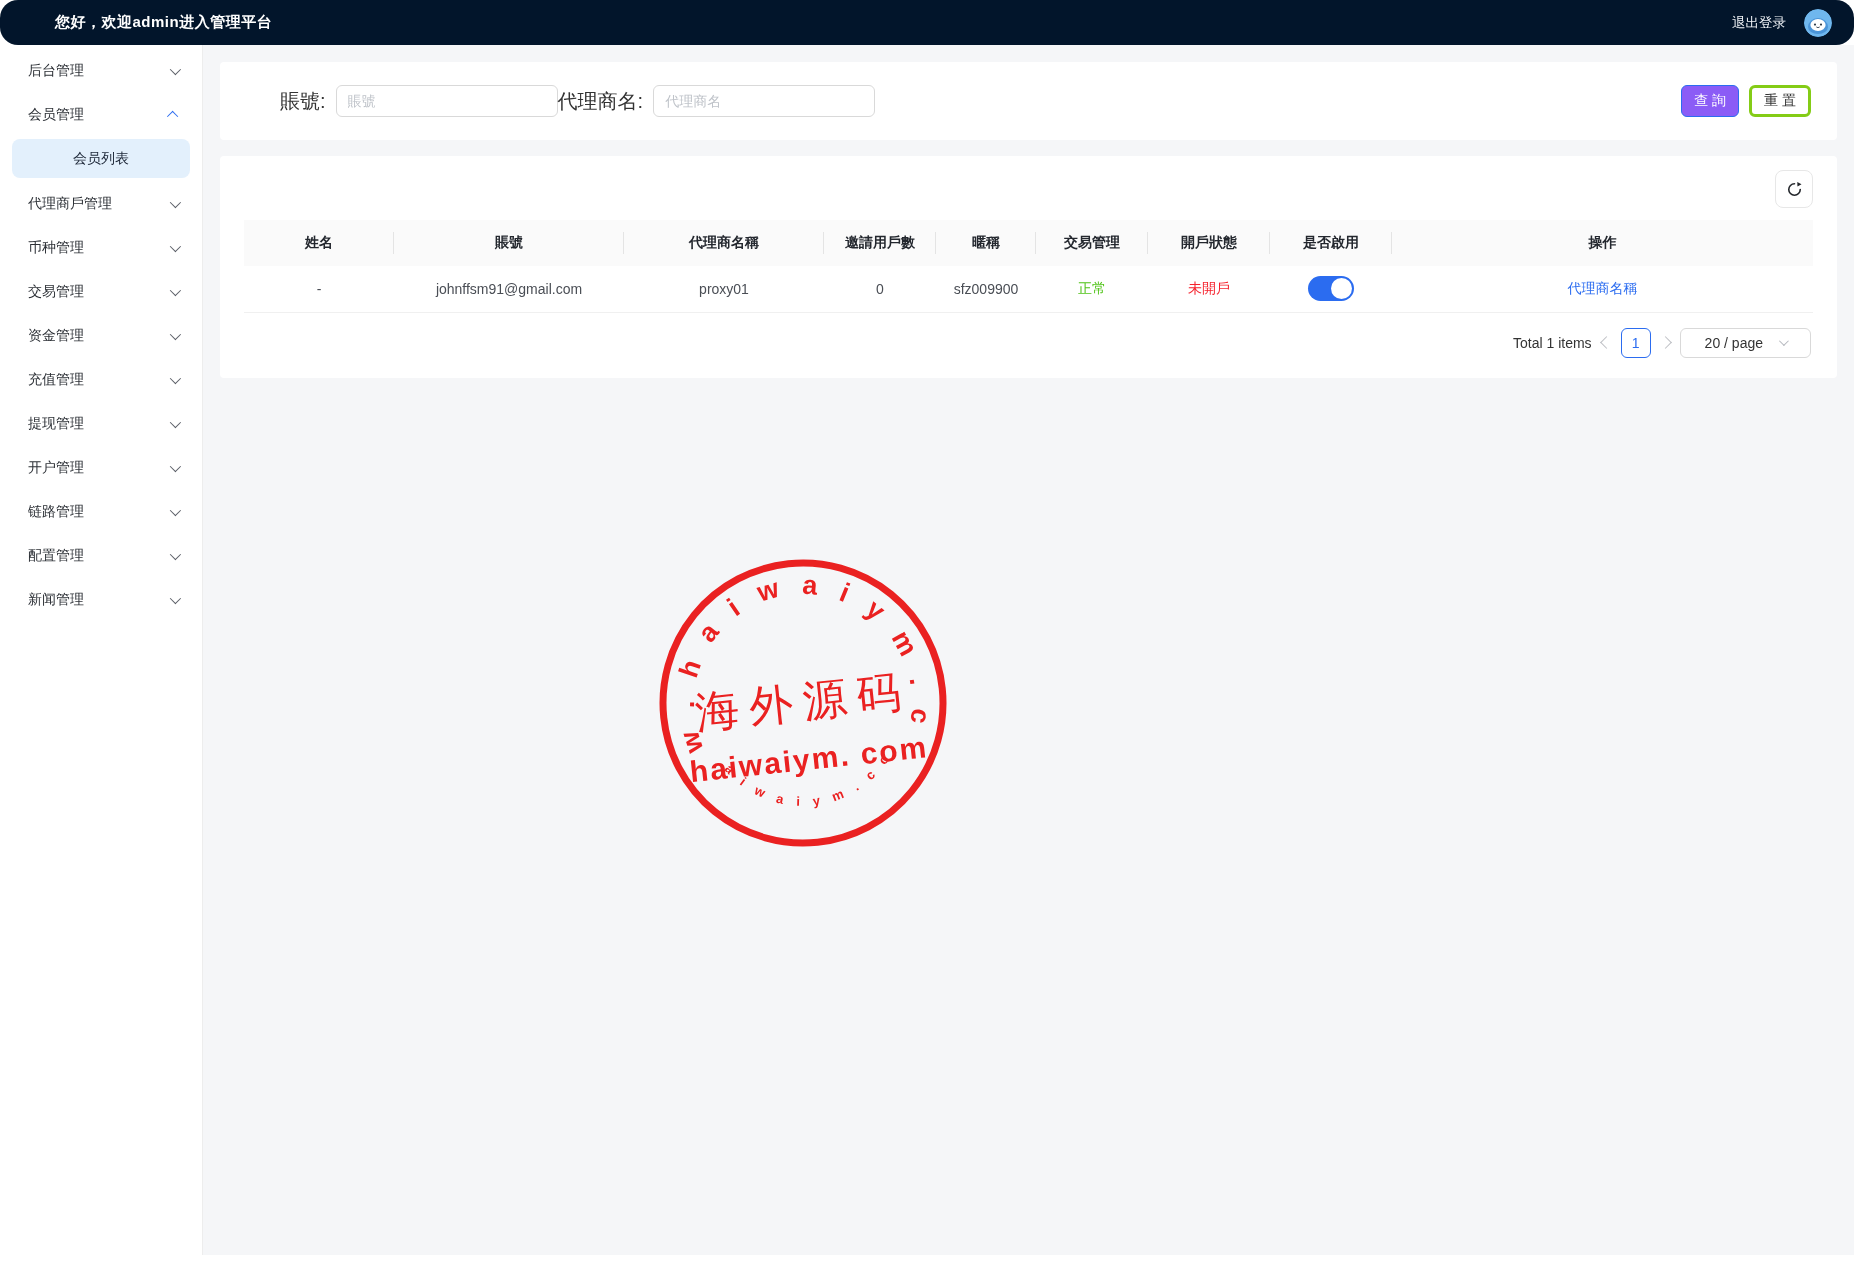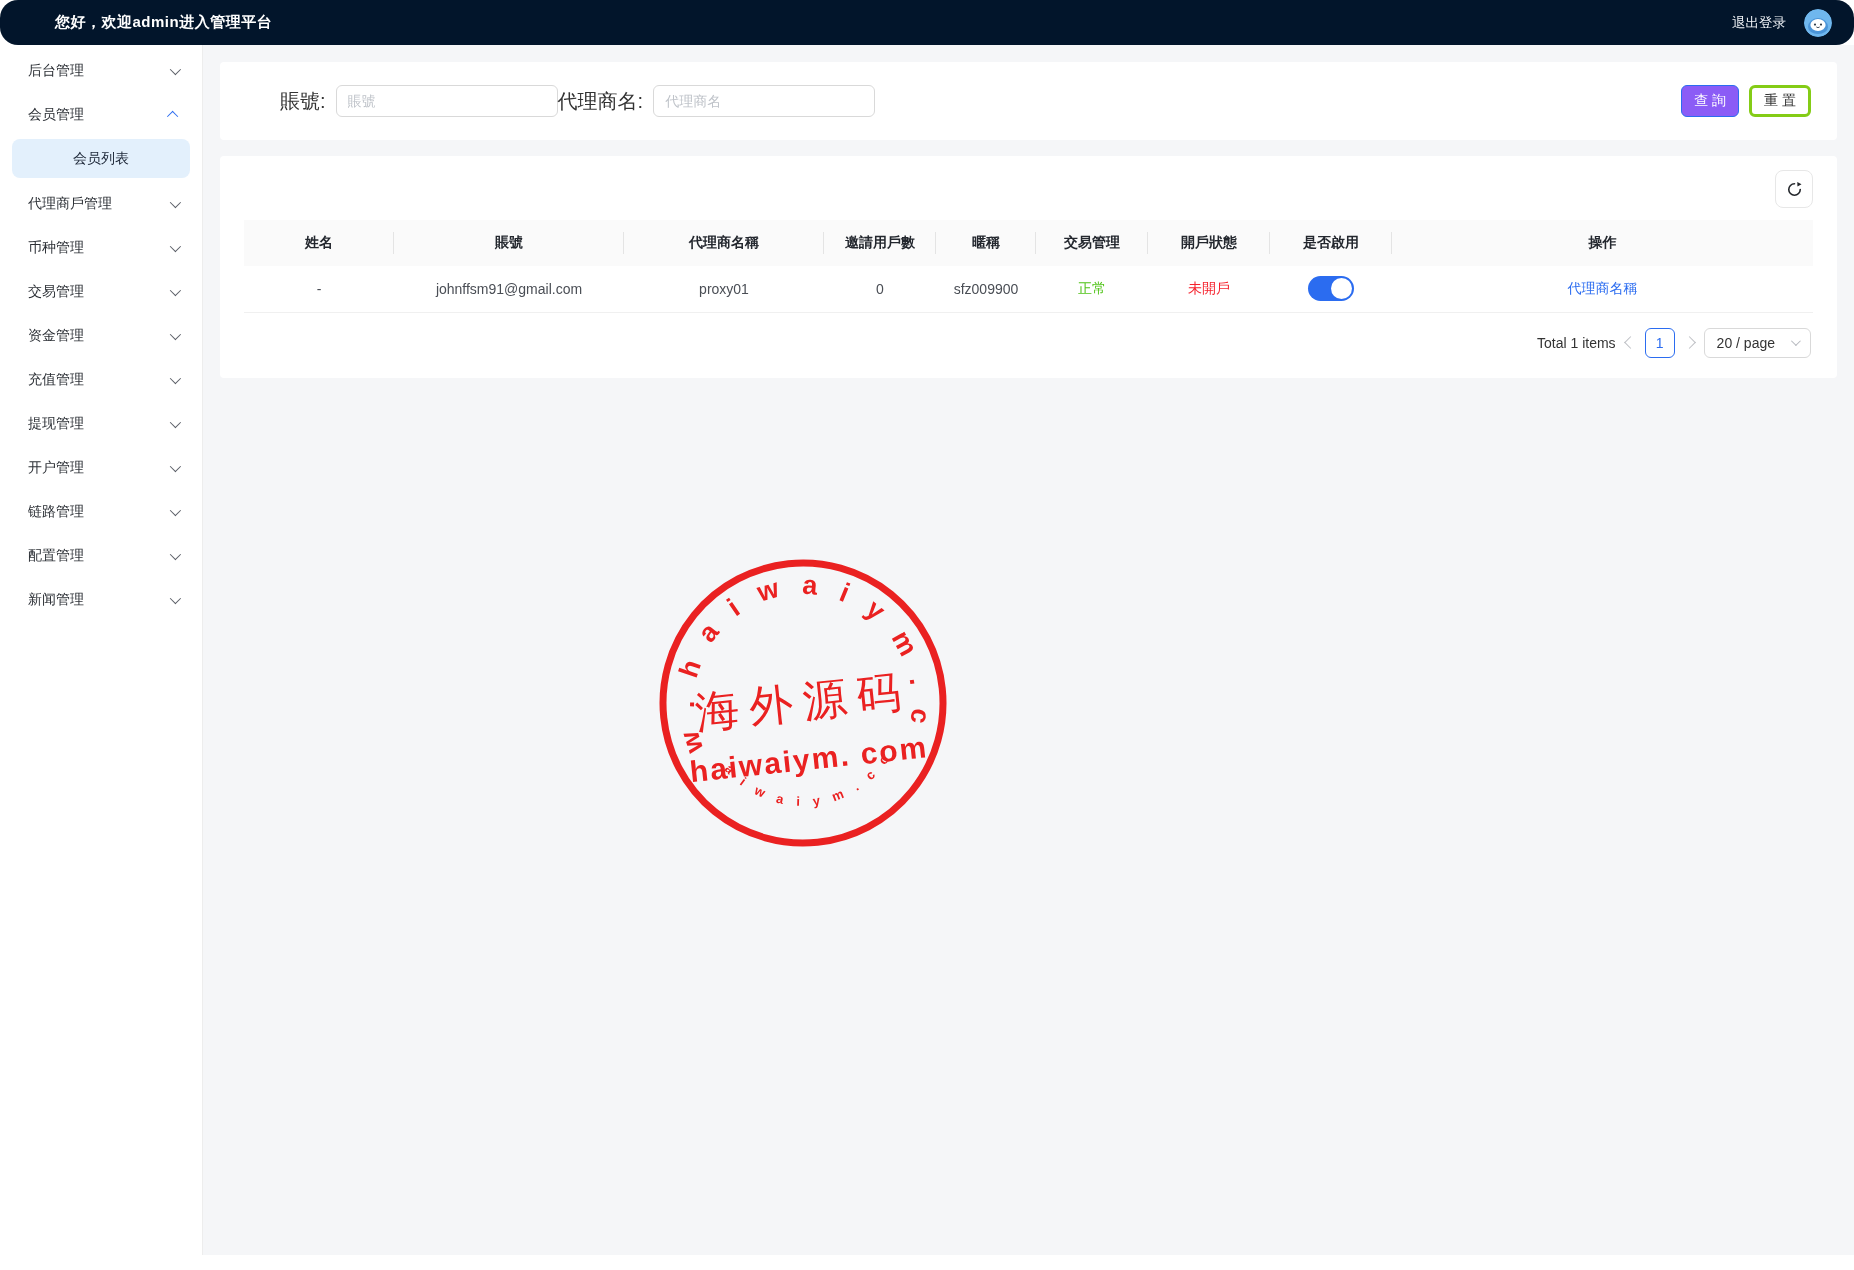--- a/index.html
+++ b/index.html
@@ -69,21 +69,21 @@
     border-radius:50%; background:#fff; }
 
   .pagination { display:flex; justify-content:flex-end; align-items:center; gap:10px;
     padding:15px 2px 12px; font-size:14px; color:#333; }
   .pg-arrow { width:9px; height:9px; border-right:1.6px solid #bdbfc4; border-bottom:1.6px solid #bdbfc4; cursor:pointer; }
   .pg-prev { transform:rotate(135deg); }
   .pg-next { transform:rotate(-45deg); }
   .pg-current { min-width:30px; height:30px; border:1px solid #2b6cf0; border-radius:6px;
     color:#2b6cf0; display:flex; align-items:center; justify-content:center; background:#fff; cursor:pointer; }
   .pg-size { height:30px; border:1px solid #d9d9d9; border-radius:6px; background:#fff;
-    padding:0 12px; display:flex; align-items:center; gap:16px; color:#333; cursor:pointer; }
+    padding:0 24px; display:flex; align-items:center; gap:16px; color:#333; cursor:pointer; }
   .pg-size .chev-sm { width:7px; height:7px; border-right:1.5px solid #b6b9bf; border-bottom:1.5px solid #b6b9bf;
     transform:rotate(45deg) translateY(-2px); }
 
   .stamp { position:absolute; left:450px; top:508px; width:300px; height:300px; pointer-events:none; }
 
   .bottom-strip { position:absolute; left:0; bottom:0; width:1854px; height:15px; background:#fff; z-index:30; }
 </style>
 </head>
 <body>
 

